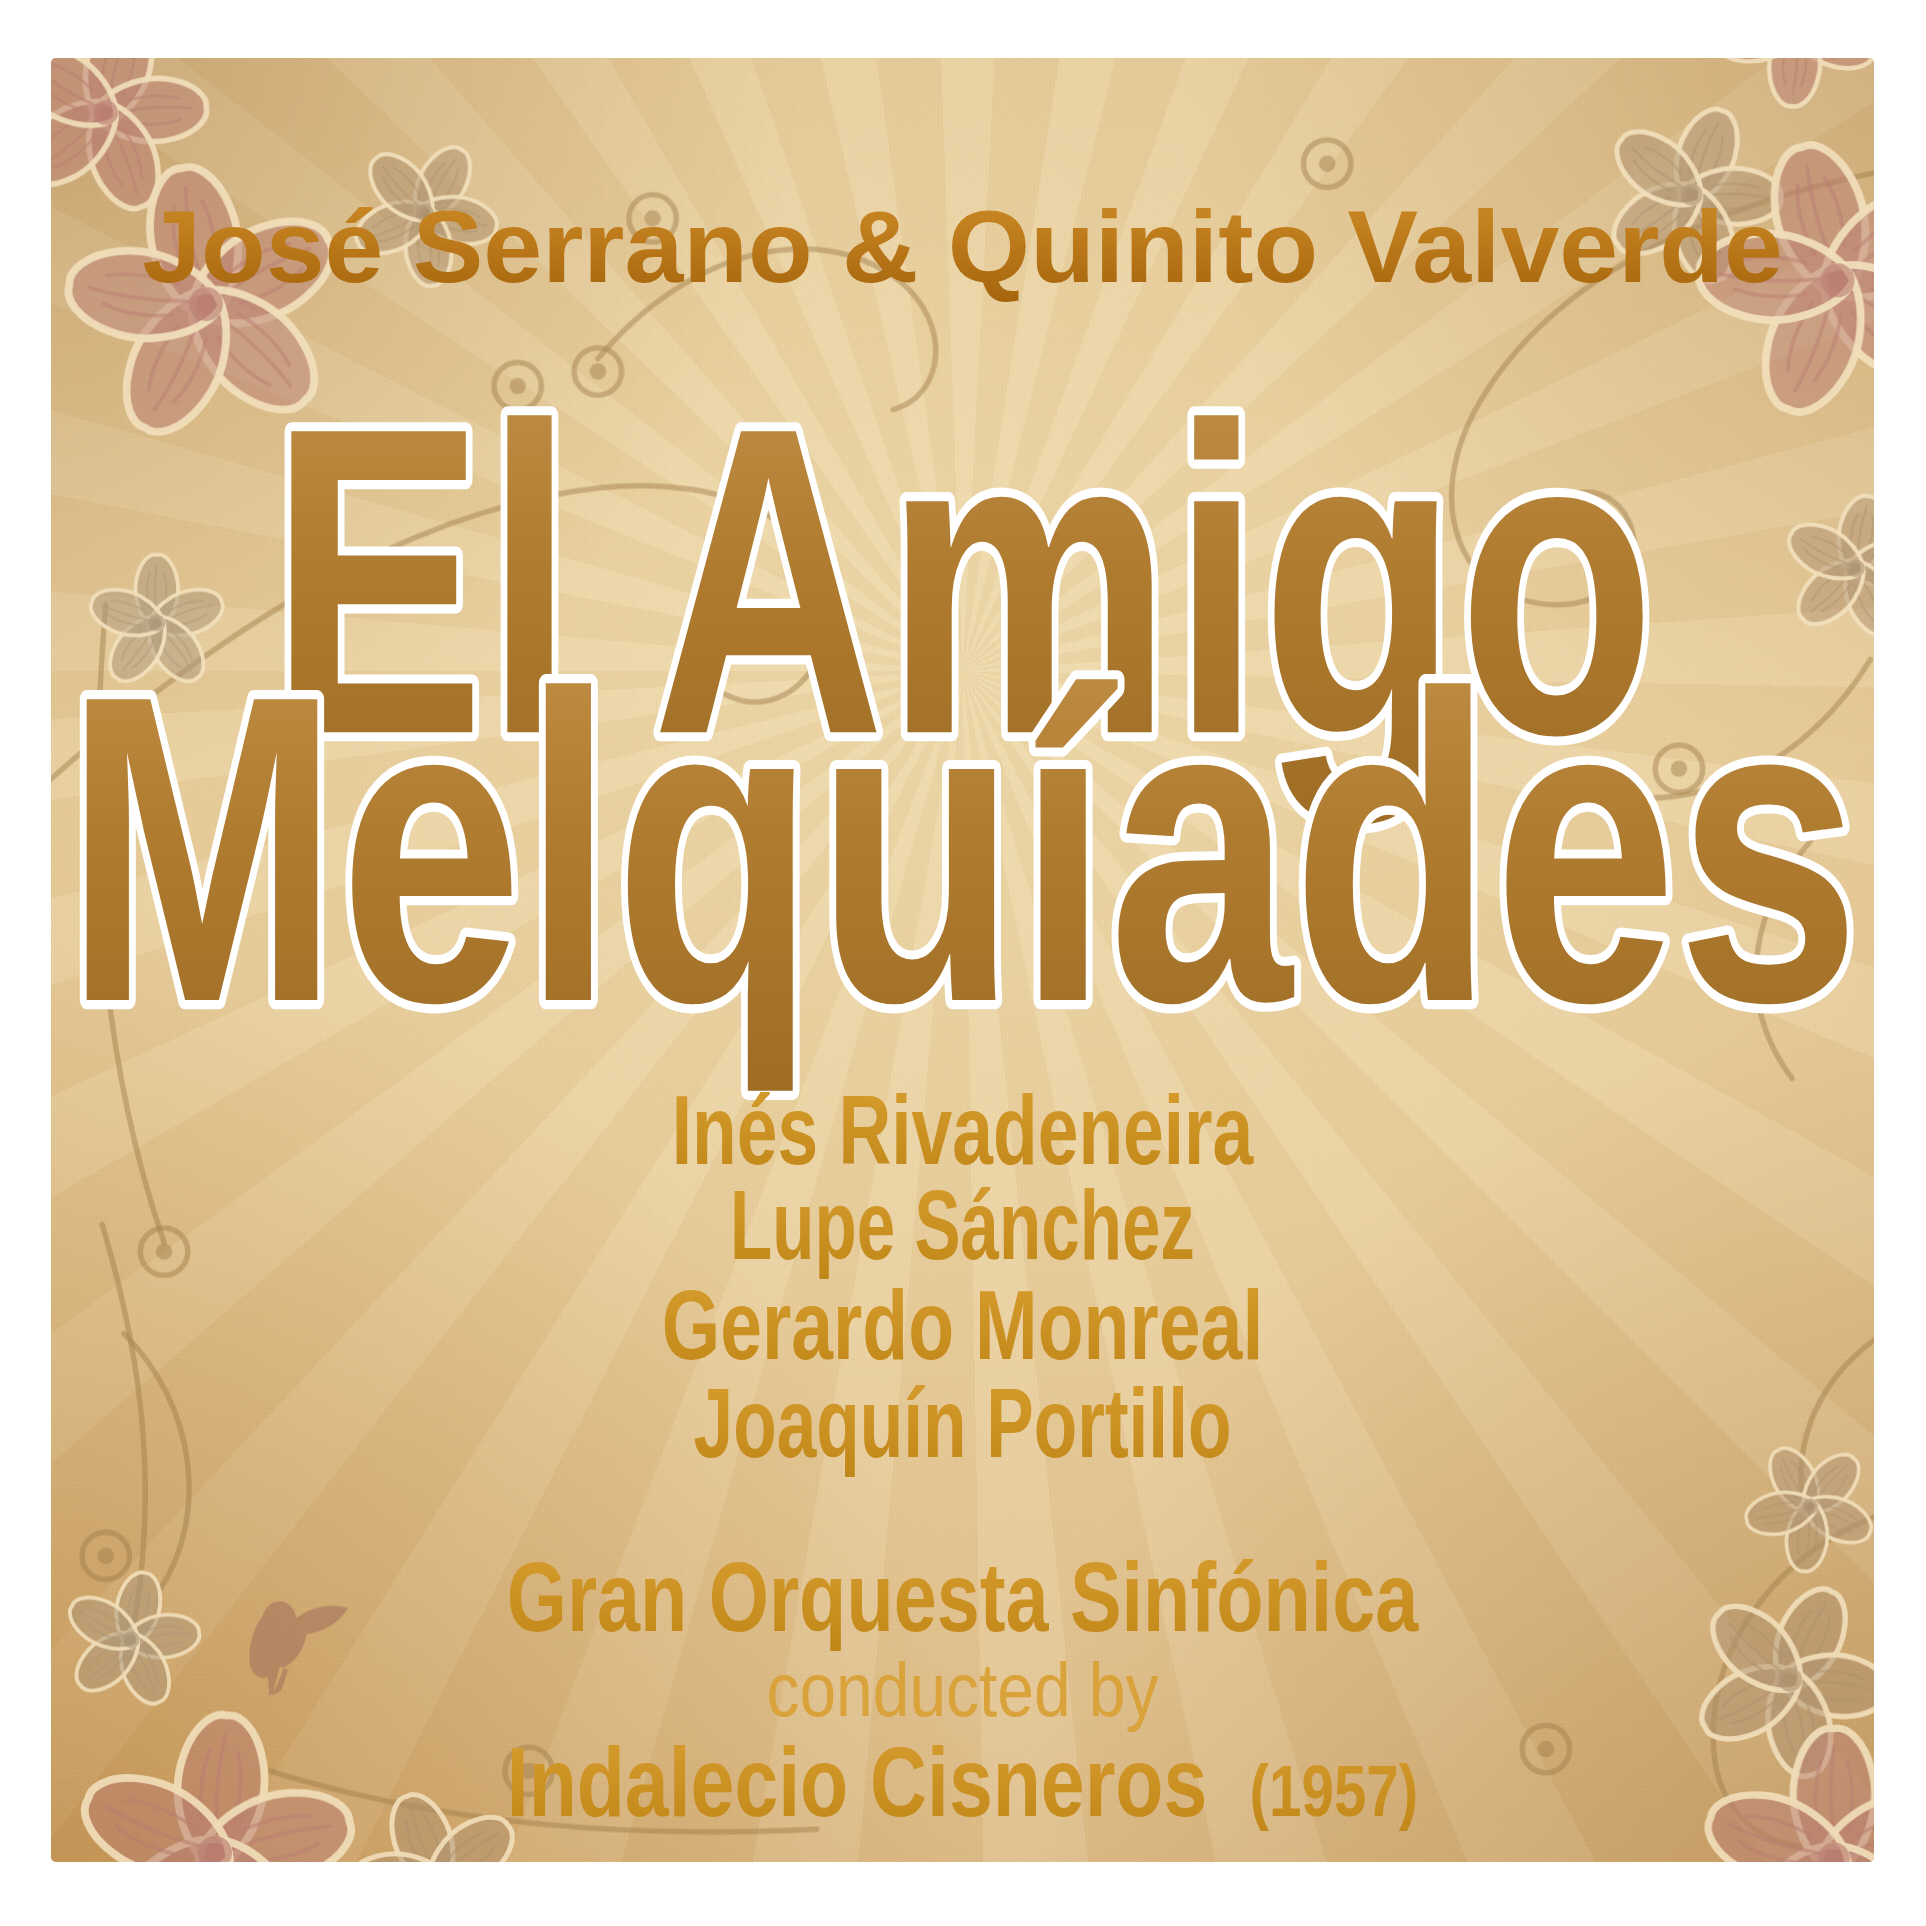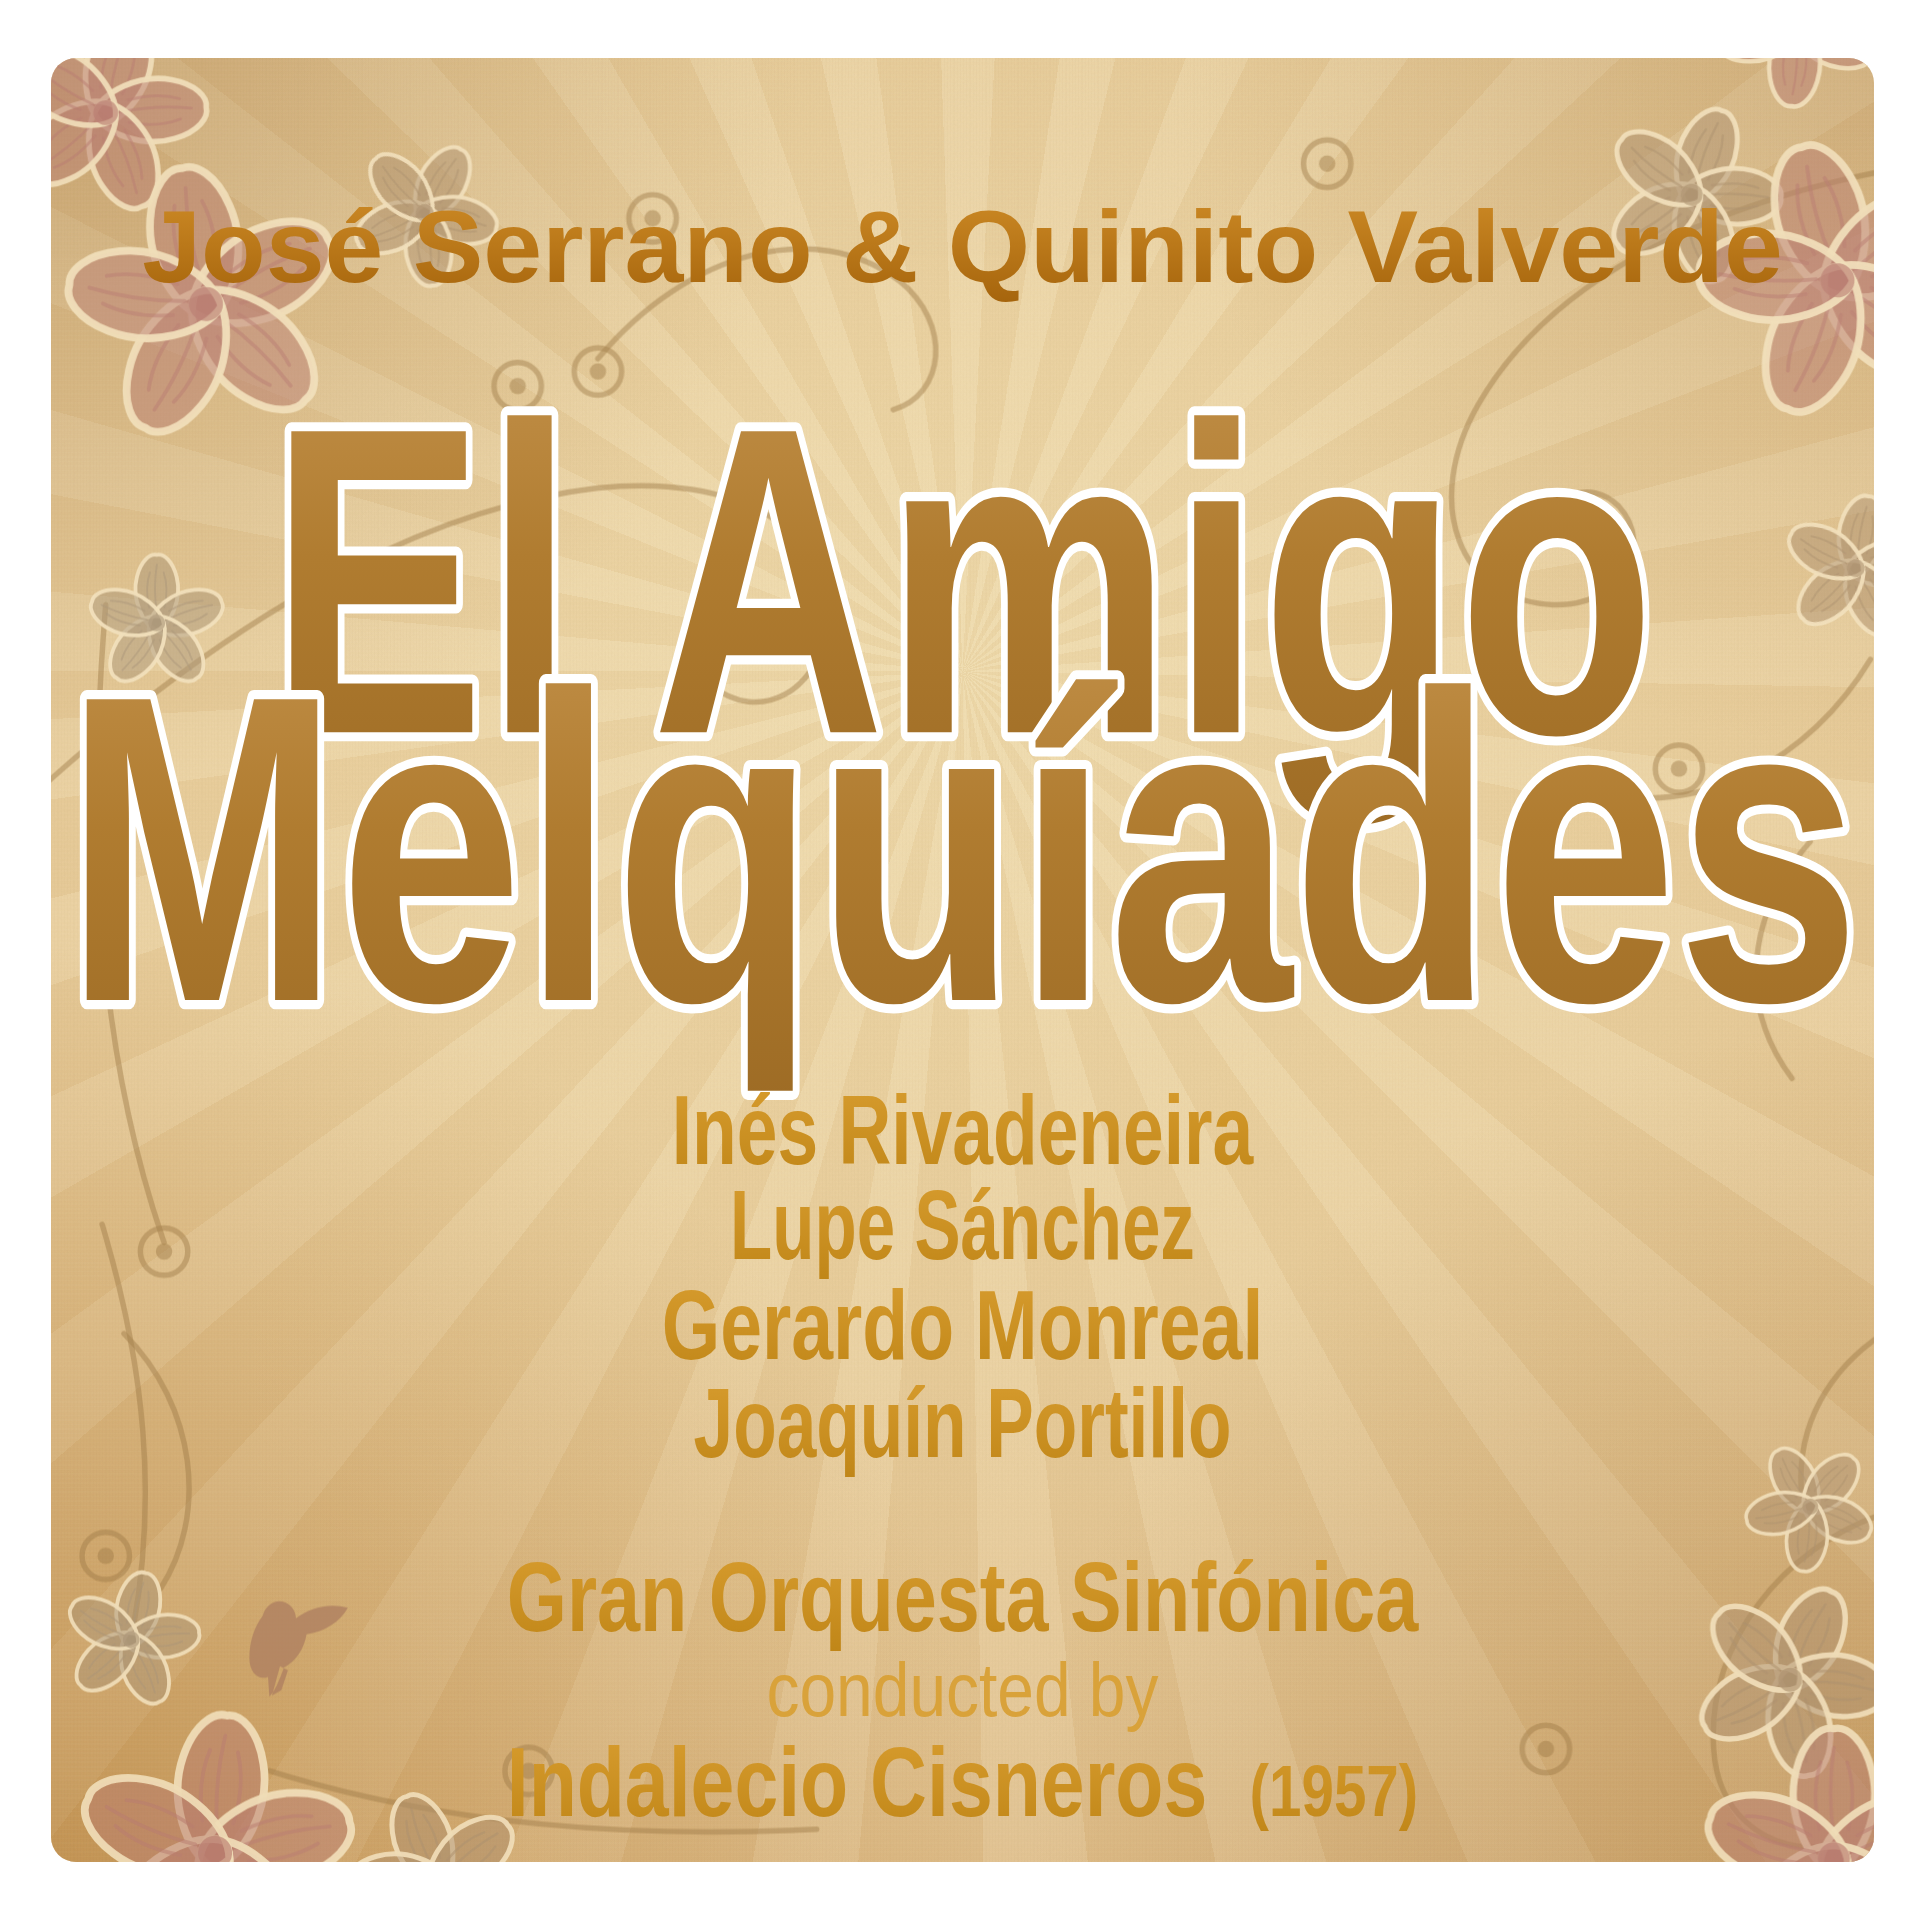--- a/index.html
+++ b/index.html
@@ -1,20 +1,20 @@
 <!DOCTYPE html>
 <html style="font-size:10.3px"><head>
 <meta charset="utf-8">
 <style>
   html,body{margin:0;padding:0;background:#ffffff;}
   body{width:1926px;height:1926px;position:relative;font-family:"Liberation Sans","DejaVu Sans",sans-serif;}
   .page{position:absolute;inset:0;background:#ffffff;}
   .artwork{
     position:absolute;left:51px;top:58px;width:1823px;height:1804px;
-    border-radius:25px;overflow:hidden;
+    border-radius:5px;overflow:hidden;
     background:
       radial-gradient(120% 95% at 50% 34%, #f0dcae 0%, #ead09f 38%, #e2c391 62%, #d8b27c 84%, #cfa468 100%),
       #e4c795;
   }
   .bg-rays{
     position:absolute;inset:0;
     background:repeating-conic-gradient(from -90deg at 50% 34%,
       rgba(255,246,221,0.11) 0deg 5deg,
       rgba(186,136,66,0.055) 5deg 11deg);
     mix-blend-mode:normal;

